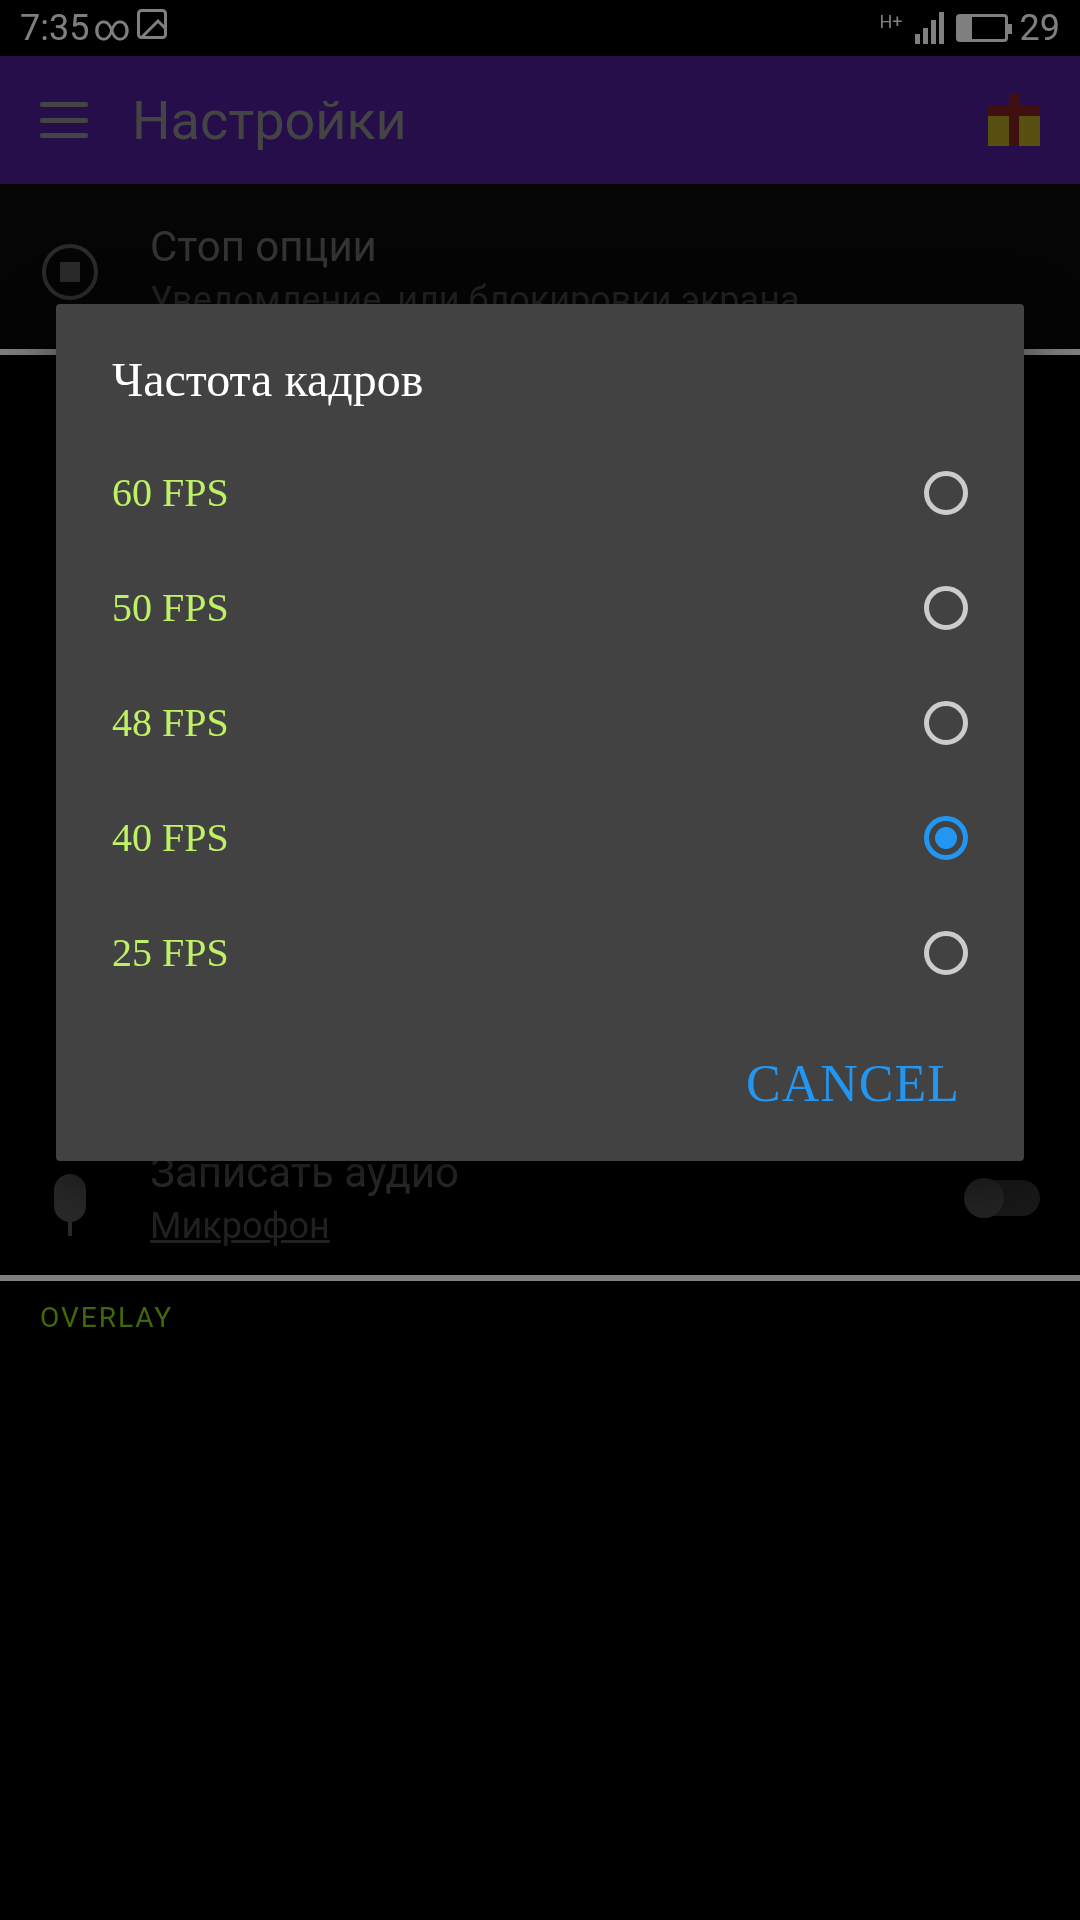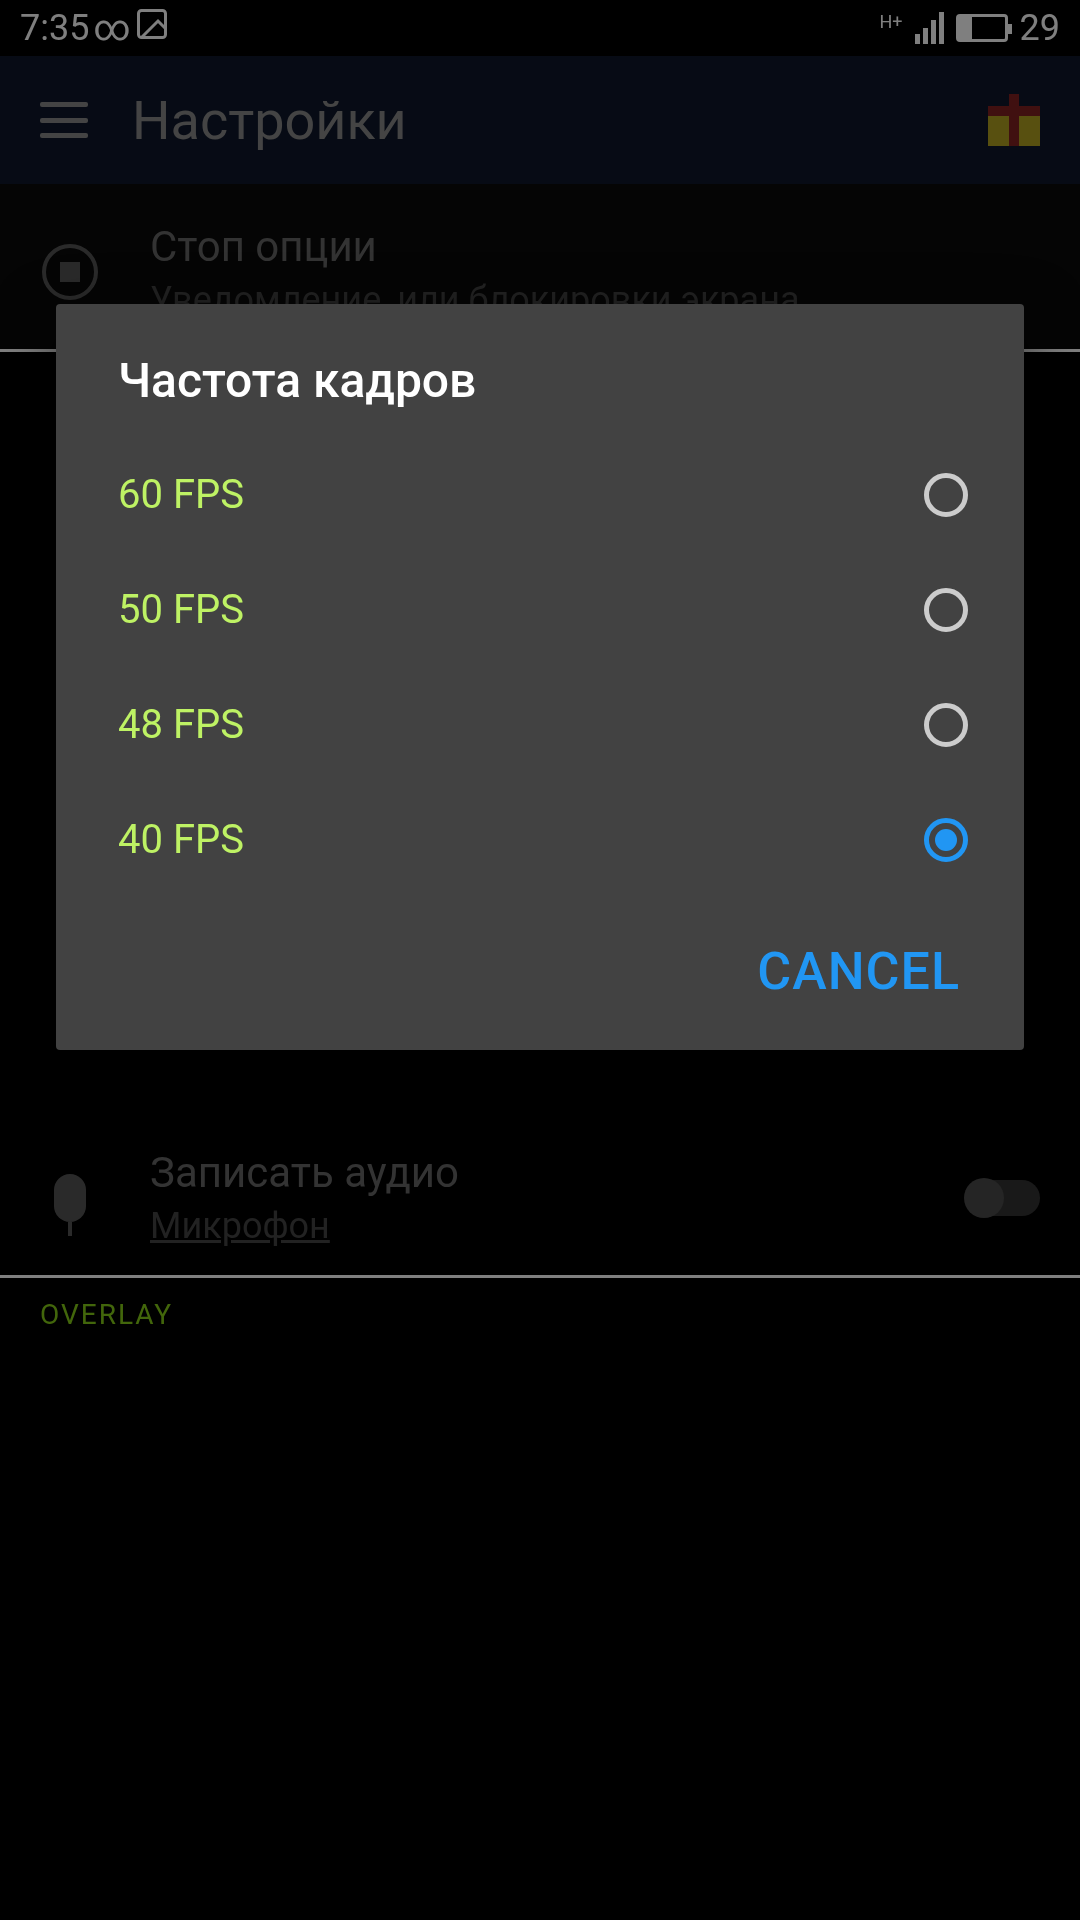--- a/index.html
+++ b/index.html
@@ -21,21 +21,21 @@
       font-size: 36px;
       background: #000;
     }
     .status-left { display: flex; align-items: center; gap: 4px; }
     .status-right { display: flex; align-items: center; gap: 12px; }
     .app-bar {
       height: 128px;
       display: flex;
       align-items: center;
       padding: 0 40px;
-      background: #0f172a;
+      background: #4c1d95;
     }
     .hamburger {
       width: 48px;
       height: 36px;
       display: flex;
       flex-direction: column;
       justify-content: space-between;
     }
     .hamburger div {
       height: 5px;
@@ -76,21 +76,21 @@
       top: 12px;
     }
     .content {
       background: #0a0a0a;
       padding-top: 10px;
     }
     .list-item {
       display: flex;
       align-items: center;
       padding: 28px 40px;
-      border-bottom: 3px solid #ffffff;
+      border-bottom: 6px solid #ffffff;
     }
     .list-icon {
       width: 60px;
       height: 60px;
       display: flex;
       align-items: center;
       justify-content: center;
       margin-right: 50px;
     }
     .stop-circle {
@@ -163,22 +163,23 @@
       z-index: 5;
     }
     .dialog {
       position: absolute;
       z-index: 10;
       left: 56px;
       right: 56px;
       top: 304px;
       background: #424242;
       border-radius: 4px;
-      padding: 48px 0 24px 6px;
+      padding: 48px 0 24px 0;
       box-shadow: 0 20px 60px rgba(0,0,0,0.6);
+      font-family: Liberation Serif, serif;
     }
     .dialog-title {
       font-size: 48px;
       color: #fff;
       padding: 0 56px;
       margin-bottom: 20px;
       font-weight: 500;
     }
     .radio-list { padding: 8px 0; }
     .radio-item {
@@ -354,17 +355,21 @@
     <div class="radio-item">
       <span class="radio-label">48 FPS</span>
       <span class="radio-circle"></span>
     </div>
     <div class="radio-item">
       <span class="radio-label">40 FPS</span>
       <span class="radio-circle selected">
           <span class="radio-dot"></span>
         </span>
     </div>
+    <div class="radio-item">
+      <span class="radio-label">25 FPS</span>
+      <span class="radio-circle"></span>
+    </div>
   </div>
   <div class="dialog-actions">
     <div class="cancel-btn">CANCEL</div>
   </div>
 </div>
 
 </body></html>

